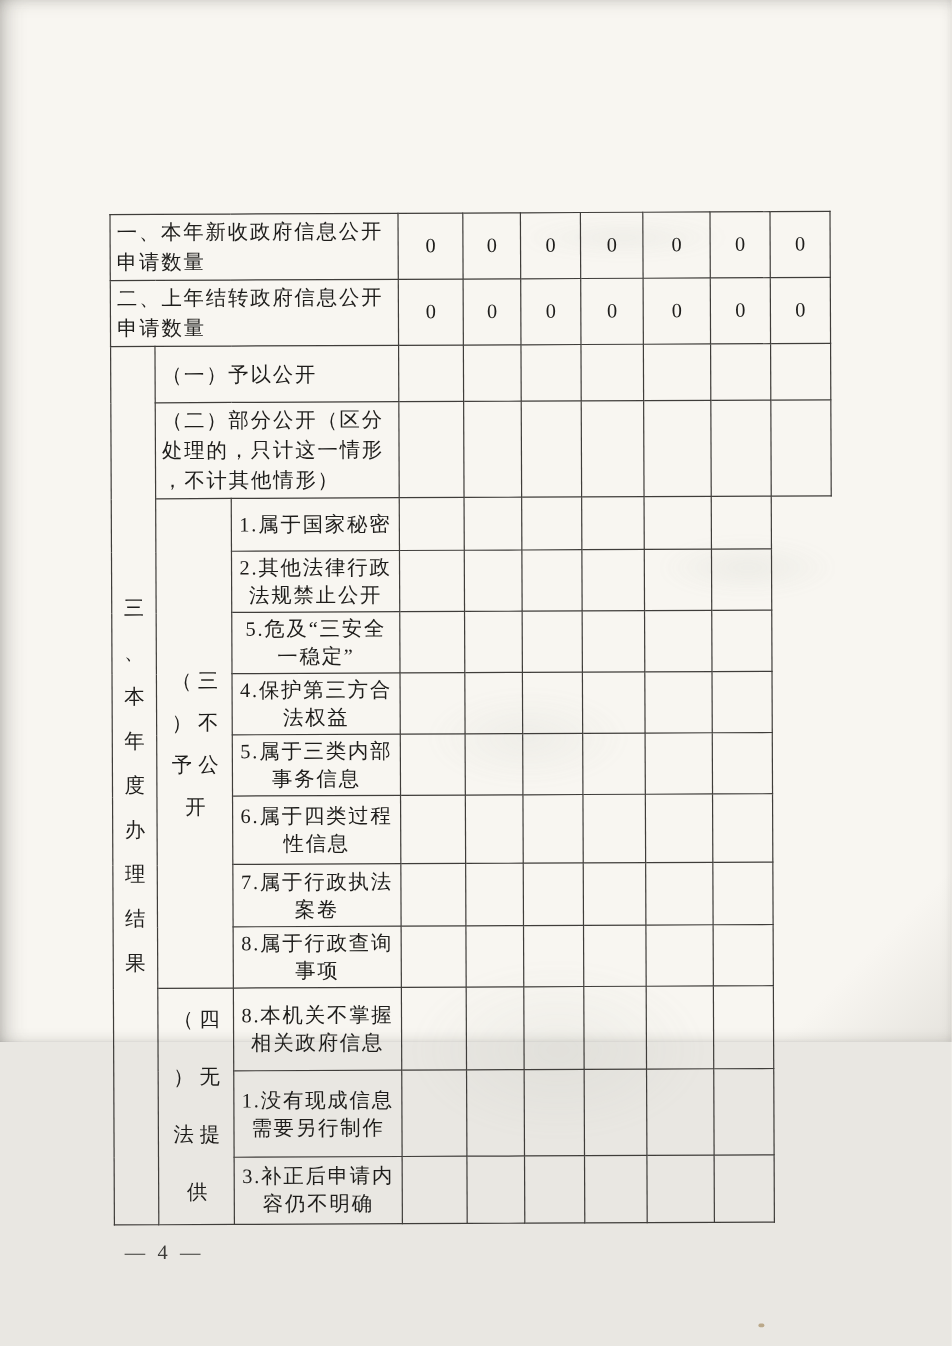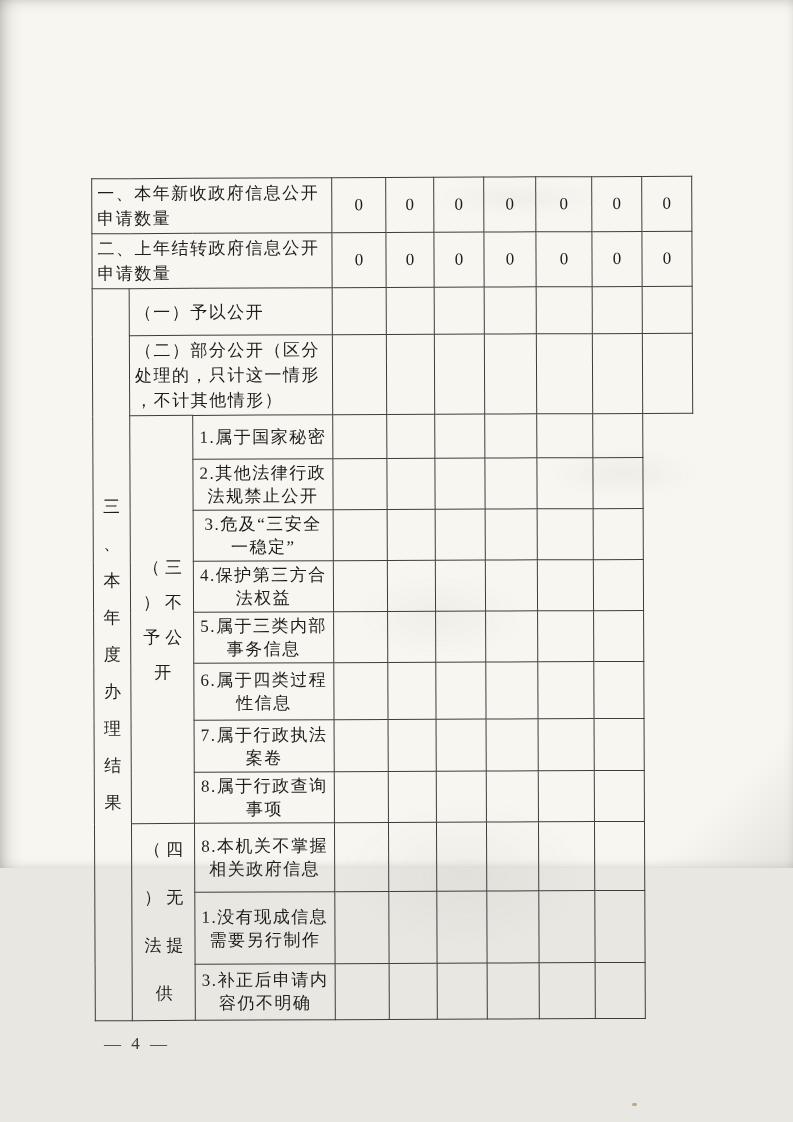--- a/index.html
+++ b/index.html
@@ -196,21 +196,21 @@
     <tr style="height:47px">
       <td class="item">2.其他法律行政法规禁止公开</td>
       <td></td>
           <td></td>
       <td></td>
           <td></td>
       <td></td>
           <td></td>
     </tr>
     <tr style="height:48px">
-      <td class="item">3.危及“三安全一稳定”</td>
+      <td class="item">5.危及“三安全一稳定”</td>
       <td></td>
           <td></td>
       <td></td>
           <td></td>
       <td></td>
           <td></td>
     </tr>
     <tr style="height:47px">
       <td class="item">4.保护第三方合法权益</td>
       <td></td>

